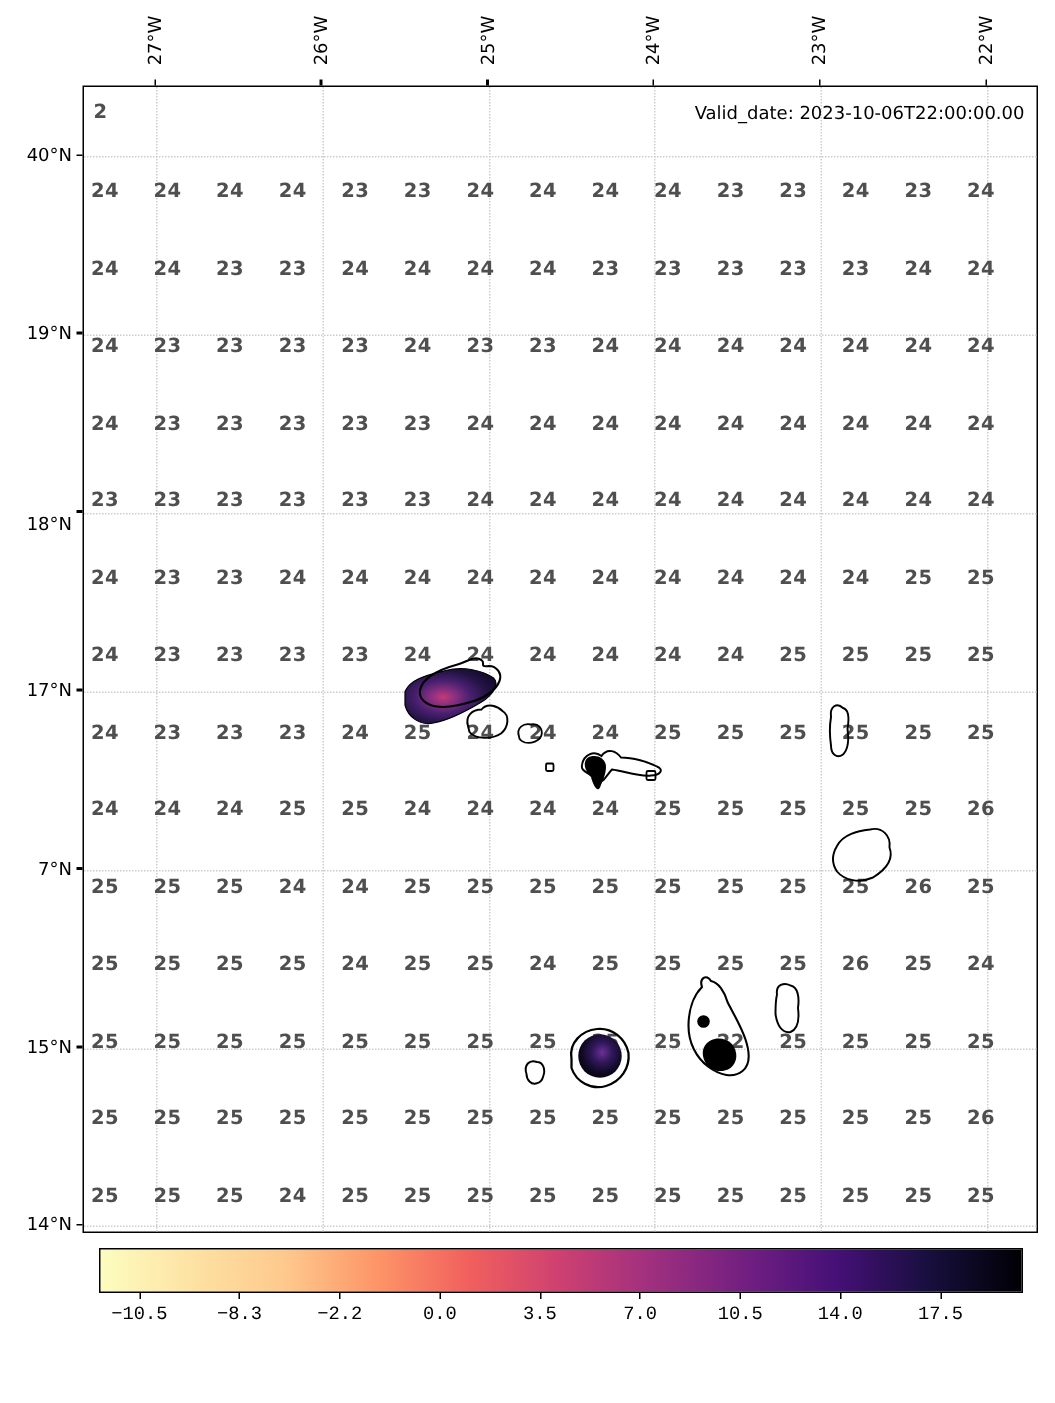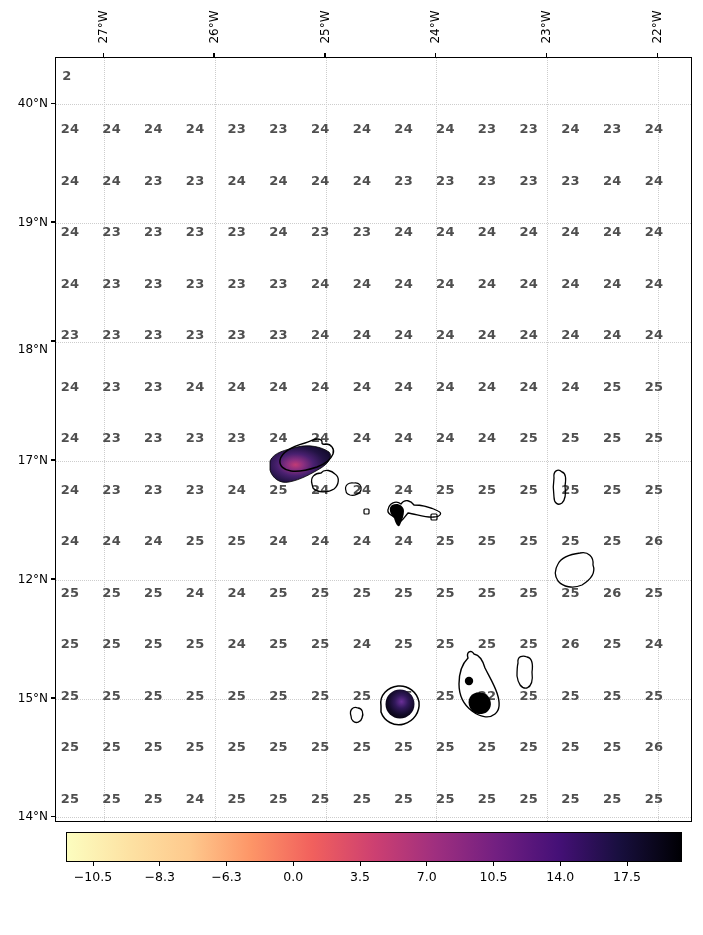--- a/index.html
+++ b/index.html
@@ -15,21 +15,21 @@
              transform:translate(-50%,-50%) rotate(-90deg);}
   .lat-label{position:absolute;font-size:12px;width:42px;text-align:right;
              transform:translate(0,-50%);left:6px;}
   .plot-title{position:absolute;font-size:12px;top:68px;white-space:nowrap;}
   .grid-num{position:absolute;font-weight:700;font-size:13px;color:#4f4f4f;
             transform:translate(-50%,-50%);letter-spacing:0.3px;}
   .islands{position:absolute;left:0;top:0;width:703px;height:935px;pointer-events:none;}
   .cbar{position:absolute;left:66px;top:832px;width:616px;height:30px;
         border:1.2px solid #000;box-sizing:border-box;}
   .cbar-tick{position:absolute;top:862px;width:1.2px;height:4px;background:#000;}
-  .cbar-tick-label{position:absolute;top:869px;font-size:12.5px;transform:translateX(-50%);white-space:nowrap;}
+  .cbar-tick-label{position:absolute;top:869px;font-size:12.5px;transform:translateX(-50%);white-space:nowrap;font-family:Liberation Mono, monospace;}
   .cbar-label{position:absolute;left:66px;width:616px;top:903px;text-align:center;font-size:12px;}
 </style>
 </head>
 <body>
 
 <div class="canvas">
 
   <div class="plot" id="plot">
       <div class="gl-v" style="left: 48px;"></div>
       <div class="gl-v" style="left: 158.8px;"></div>
@@ -63,27 +63,28 @@
   <div id="left-axis">
       <div class="tick-left" style="top: 102.5px;"></div>
       <div class="lat-label" style="top: 103px;">40°N</div>
       <div class="tick-left" style="top: 221.4px;"></div>
       <div class="lat-label" style="top: 221.9px;">19°N</div>
       <div class="tick-left" style="top: 340.3px;"></div>
       <div class="lat-label" style="top: 349px;">18°N</div>
       <div class="tick-left" style="top: 459.2px;"></div>
       <div class="lat-label" style="top: 459.7px;">17°N</div>
       <div class="tick-left" style="top: 578.1px;"></div>
-      <div class="lat-label" style="top: 578.6px;">12°N</div>
+      <div class="lat-label" style="top: 578.6px;">7°N</div>
       <div class="tick-left" style="top: 697px;"></div>
       <div class="lat-label" style="top: 697.5px;">15°N</div>
       <div class="tick-left" style="top: 815.9px;"></div>
       <div class="lat-label" style="top: 816.4px;">14°N</div>
     </div>
 
+  <div class="plot-title" style="right:20px;">Valid_date: 2023-10-06T22:00:00.00</div>
 
   <span class="grid-num" style="left:67px;top:75px;">2</span>
 
   <div id="grid-values">
       <span class="grid-num" style="left: 70px; top: 128px; color: rgb(79, 79, 79);">24</span>
       <span class="grid-num" style="left: 111.714px; top: 128px; color: rgb(79, 79, 79);">24</span>
       <span class="grid-num" style="left: 153.428px; top: 128px; color: rgb(79, 79, 79);">24</span>
       <span class="grid-num" style="left: 195.142px; top: 128px; color: rgb(79, 79, 79);">24</span>
       <span class="grid-num" style="left: 236.856px; top: 128px; color: rgb(79, 79, 79);">23</span>
       <span class="grid-num" style="left: 278.57px; top: 128px; color: rgb(79, 79, 79);">23</span>
@@ -340,21 +341,21 @@
     <path fill="none" stroke="#000" stroke-width="1.3" d="M351,716 C349,710 353,706 358,708 C362,708 364,713 362,718 C361,722 356,724 353,721 C351,719 351,717 351,716 Z"></path>
   </svg>
 
   <div class="cbar" id="cbar" style="background: linear-gradient(to right, rgb(252, 253, 191) 0%, rgb(253, 226, 163) 10%, rgb(254, 201, 141) 20%, rgb(253, 149, 103) 30%, rgb(241, 96, 93) 40%, rgb(205, 64, 113) 50%, rgb(159, 47, 127) 60%, rgb(114, 31, 129) 70%, rgb(69, 16, 119) 80%, rgb(24, 15, 62) 90%, rgb(0, 0, 4) 100%);"></div>
   <div id="cbar-ticks">
       <div class="cbar-tick" style="left: 92.5px;"></div>
       <div class="cbar-tick-label" style="left: 93px;">−10.5</div>
       <div class="cbar-tick" style="left: 159.25px;"></div>
       <div class="cbar-tick-label" style="left: 159.75px;">−8.3</div>
       <div class="cbar-tick" style="left: 226px;"></div>
-      <div class="cbar-tick-label" style="left: 226.5px;">−6.3</div>
+      <div class="cbar-tick-label" style="left: 226.5px;">−2.2</div>
       <div class="cbar-tick" style="left: 292.75px;"></div>
       <div class="cbar-tick-label" style="left: 293.25px;">0.0</div>
       <div class="cbar-tick" style="left: 359.5px;"></div>
       <div class="cbar-tick-label" style="left: 360px;">3.5</div>
       <div class="cbar-tick" style="left: 426.25px;"></div>
       <div class="cbar-tick-label" style="left: 426.75px;">7.0</div>
       <div class="cbar-tick" style="left: 493px;"></div>
       <div class="cbar-tick-label" style="left: 493.5px;">10.5</div>
       <div class="cbar-tick" style="left: 559.75px;"></div>
       <div class="cbar-tick-label" style="left: 560.25px;">14.0</div>

